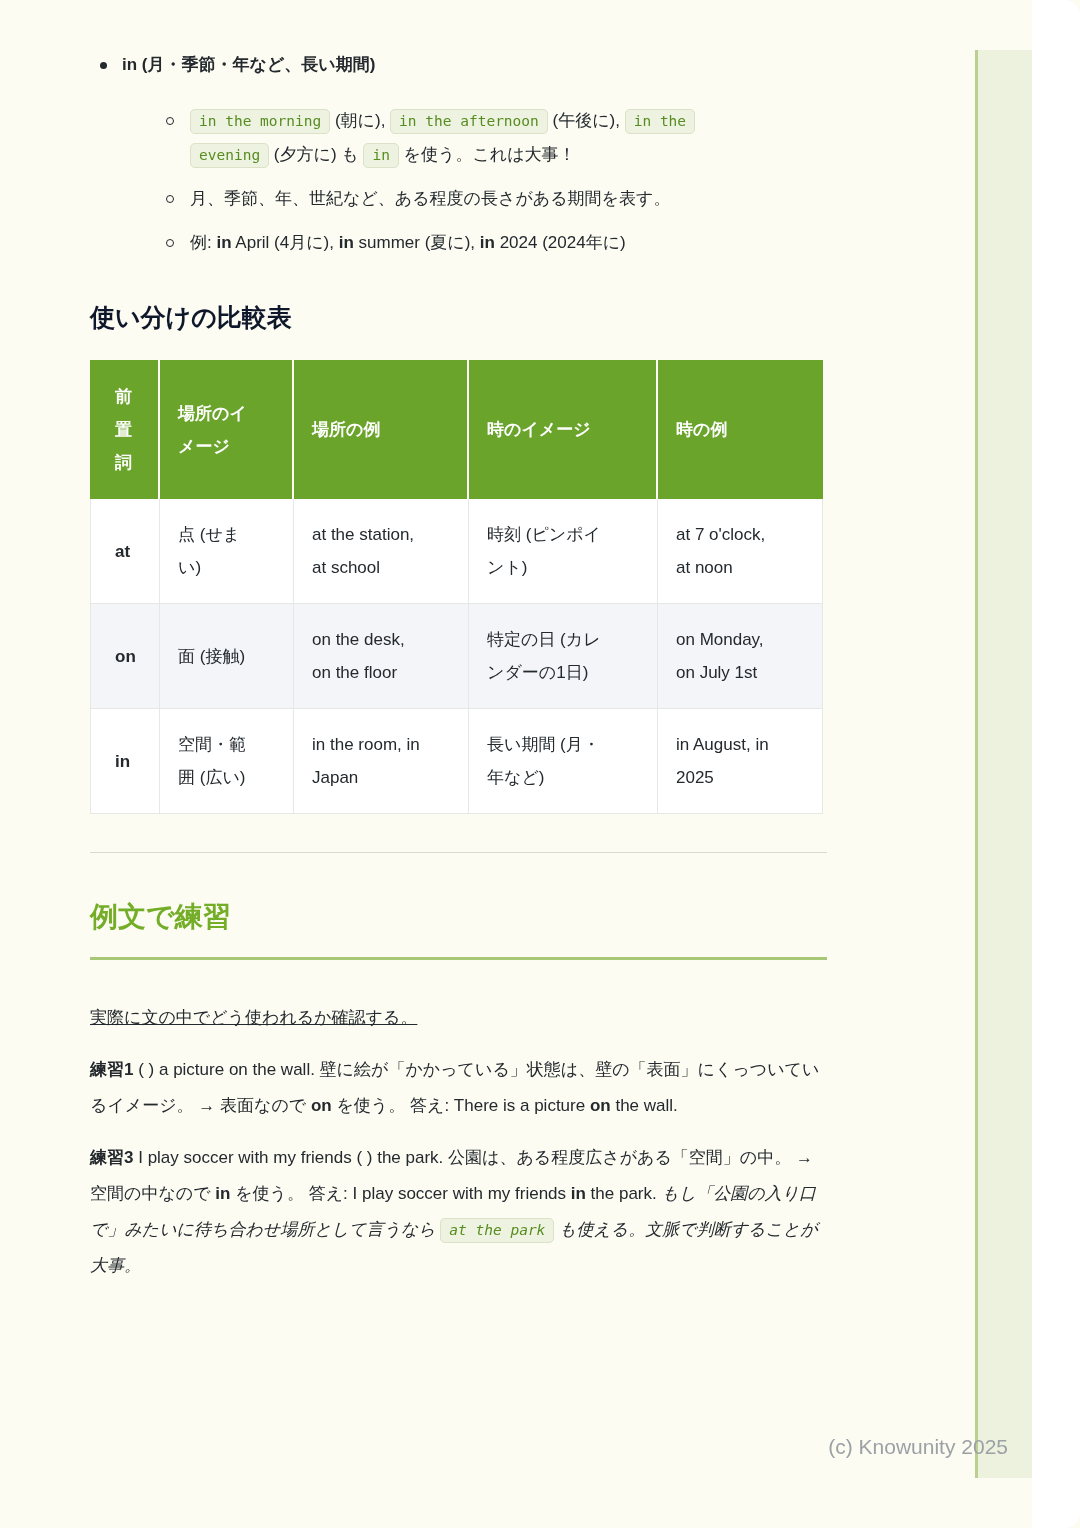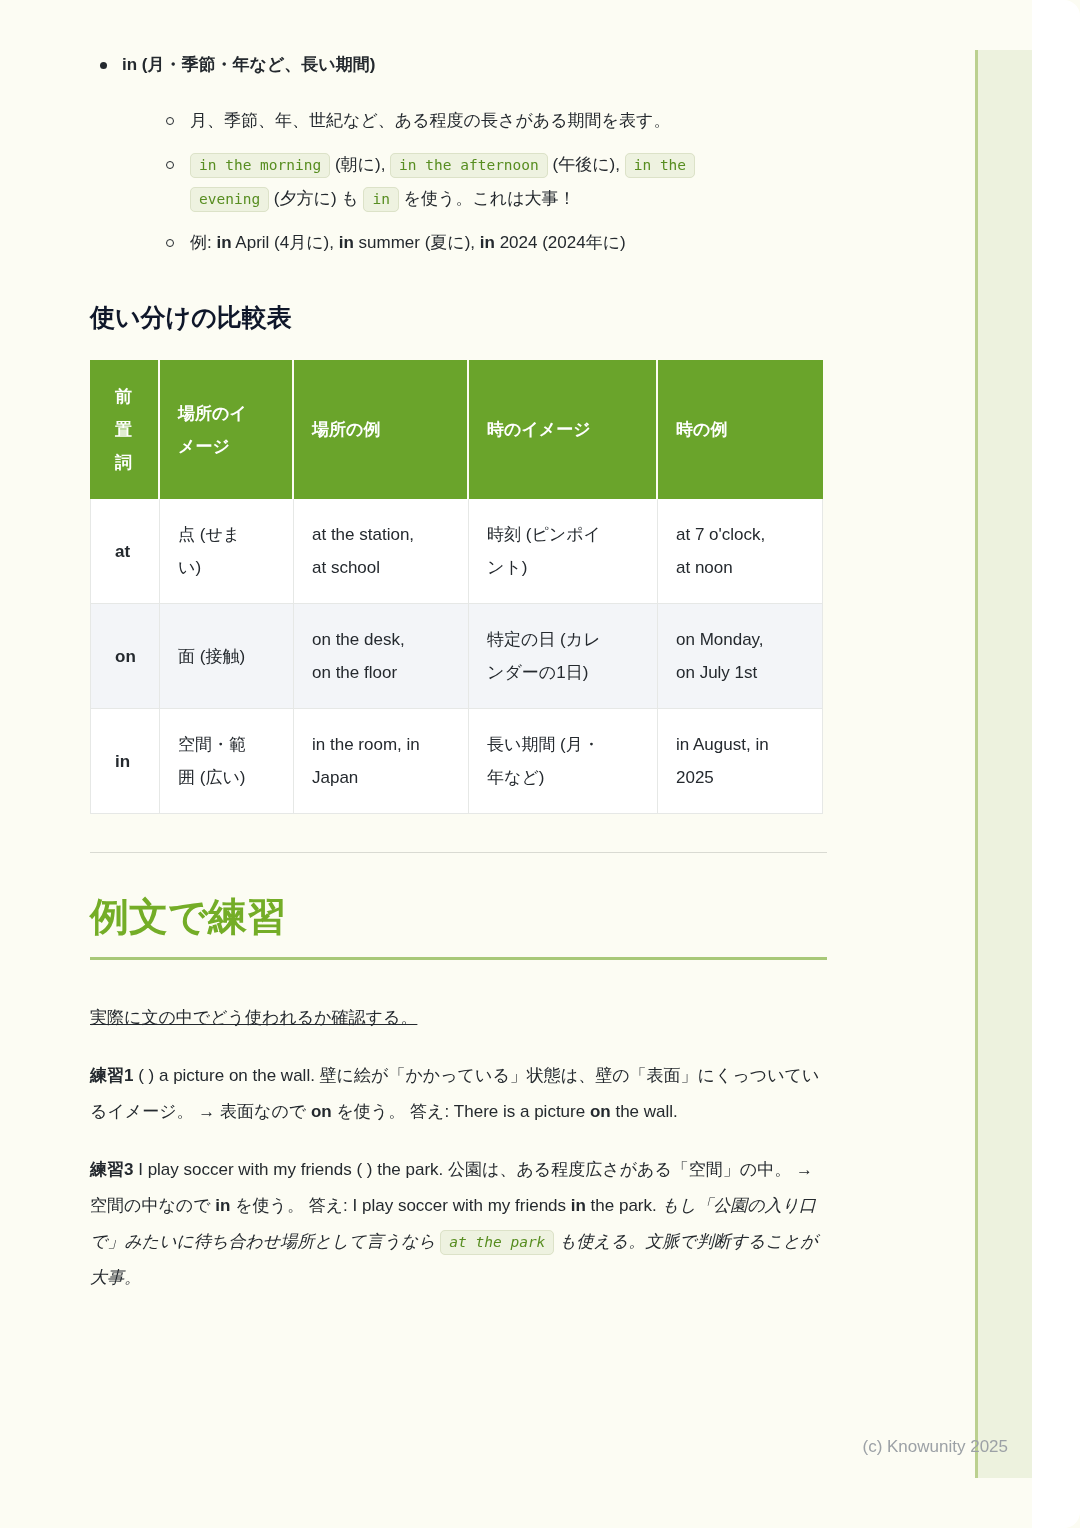--- a/index.html
+++ b/index.html
@@ -58,21 +58,21 @@
     white-space:nowrap;
   }
 
   
   h3.section-heading {
     margin-top:40px;
     font-size:25px; font-weight:700; color:#0f172a; line-height:34px;
   }
   h2.big-heading {
     margin-top:40px;
-    font-size:39px; font-weight:700; color:#74ad27; line-height:48px;
+    font-size:28px; font-weight:700; color:#74ad27; line-height:48px;
     padding-bottom:16px;
     border-bottom:3px solid #a8c878;
   }
   hr.divider {
     margin-top:38px;
     border:none; border-top:1px solid #d9dad2; height:0;
   }
 
   
   table.cmp {
@@ -104,44 +104,44 @@
     white-space:pre-line;
     border-bottom:1px solid #e6e8e6;
     border-right:1px solid #e6e8e6;
   }
   .cmp td:first-child { border-left:1px solid #e6e8e6; font-weight:700; padding-left:24px; }
   .cmp th:first-child { padding-left:25px; }
   .cmp tr.alt td { background:#f3f5f8; }
 
   
   p.intro { margin-top:40px; font-size:17px; line-height:36px;text-decoration:underline; }
-  p.practice { margin-top:22px; font-size:17px; line-height:36px; }
+  p.practice { margin-top:16px; font-size:17px; line-height:36px; }
 
   
   .watermark {
     position:absolute; right:72px; top:1437px; z-index:3;
-    font-size:17px; color:#9ca1a6; line-height:20px;
+    font-size:21px; color:#9ca1a6; line-height:20px;
   }
 </style>
 </head>
 <body>
 
 <div class="page">
 
   <div class="right-white-col"></div>
   <div class="accent-stripe"></div>
 
   <div class="content">
 
     <ul class="main-list">
       <li class="main-item">
         <span>in (月・季節・年など、長い期間)</span>
         <ul class="sub-list">
+          <li class="sub-item"><code class="chip">in the morning</code><span> (朝に), </span><code class="chip">in the afternoon</code><span> (午後に), </span><code class="chip">in the</code><br><code class="chip">evening</code><span> (夕方に) も </span><code class="chip">in</code><span> を使う。これは大事！</span></li>
           <li class="sub-item"><span>月、季節、年、世紀など、ある程度の長さがある期間を表す。</span></li>
-          <li class="sub-item"><code class="chip">in the morning</code><span> (朝に), </span><code class="chip">in the afternoon</code><span> (午後に), </span><code class="chip">in the</code><br><code class="chip">evening</code><span> (夕方に) も </span><code class="chip">in</code><span> を使う。これは大事！</span></li>
           <li class="sub-item"><span>例: </span><span class="bold">in</span><span> April (4月に), </span><span class="bold">in</span><span> summer (夏に), </span><span class="bold">in</span><span> 2024 (2024年に)</span></li>
         </ul>
       </li>
     </ul>
 
     <h3 class="section-heading">使い分けの比較表</h3>
 
     <table class="cmp">
       <colgroup>
         <col class="c1">

